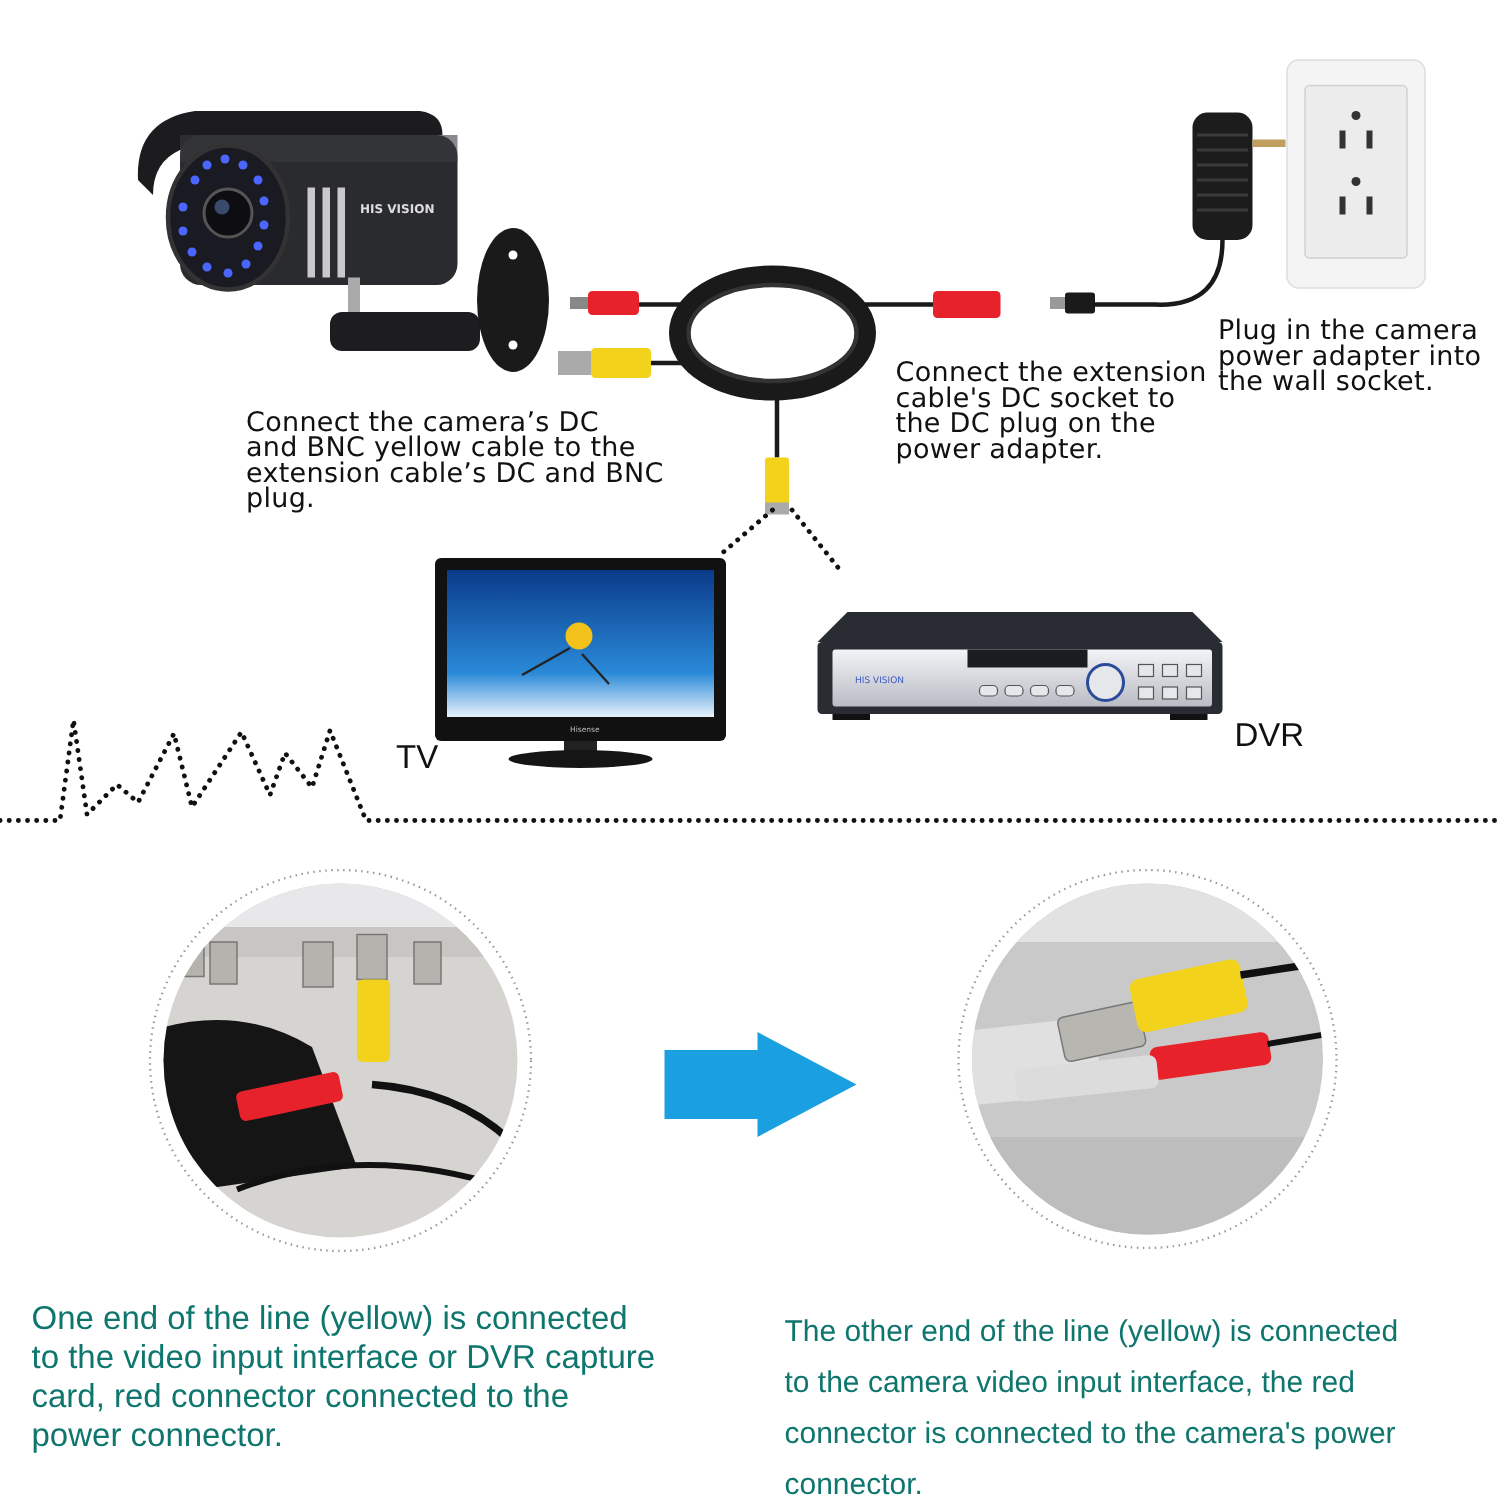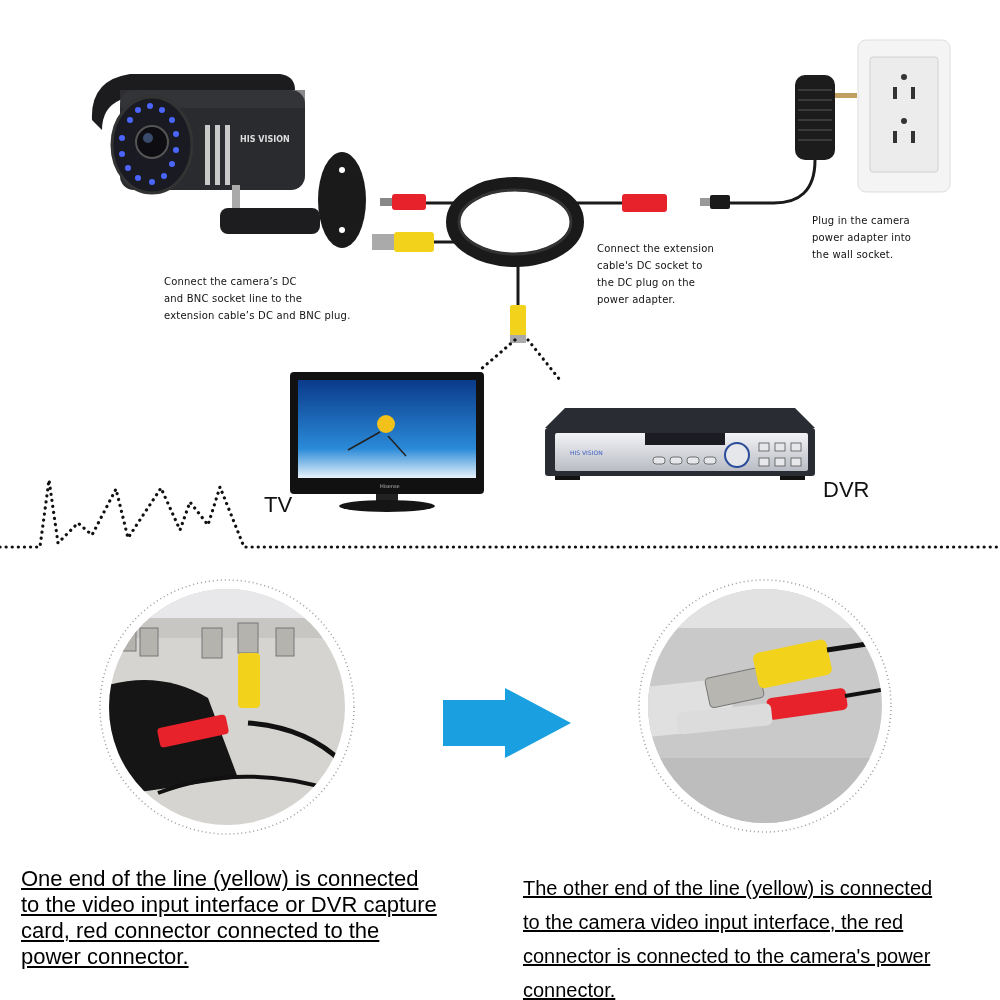--- a/index.html
+++ b/index.html
@@ -1,18 +1,18 @@
 <!DOCTYPE html>
 <html><head>
 <meta charset="utf-8">
 <style>
   html, body { margin:0; padding:0; background:#ffffff; }
   body { width:1000px; height:1000px; position:relative; overflow:hidden; font-family:"DejaVu Sans", sans-serif; color:#111; }
-  .caption { position:absolute; font-size:10px; line-height:17px; color:#111; white-space:pre-line; letter-spacing:0.2px; }
-  .caption-bottom { position:absolute; font-family:"Liberation Sans", sans-serif; font-size:22px; line-height:26px; color:#000000; white-space:pre-line;text-decoration:underline; }
+  .caption { position:absolute; font-size:18px; line-height:17px; color:#111; white-space:pre-line; letter-spacing:0.2px; }
+  .caption-bottom { position:absolute; font-family:"Liberation Sans", sans-serif; font-size:22px; line-height:26px; color:#0f766e; white-space:pre-line; }
   .label-big { position:absolute; font-family:"Liberation Sans", sans-serif; font-size:22px; color:#111; }
   svg { position:absolute; overflow:visible; }
 </style>
 </head>
 <body>
 
 <svg style="left:80px;top:60px;" width="300" height="190" viewBox="0 0 300 190">
 
   <path d="M12 60 Q10 20 50 14 L200 14 Q215 16 215 30 L40 40 Q22 48 22 70 Z" fill="#1c1c1e"></path>
 
@@ -96,21 +96,21 @@
       <line x1="108" y1="95" x2="142" y2="95"></line>
       <line x1="108" y1="105" x2="142" y2="105"></line>
     </g>
   <rect x="145" y="58" width="22" height="5" fill="#c0a060"></rect>
   <path d="M125 125 Q125 170 80 168 L30 168" fill="none" stroke="#1a1a1a" stroke-width="3"></path>
   <rect x="10" y="163" width="12" height="8" fill="#999"></rect>
   <rect x="20" y="160" width="20" height="14" rx="2" fill="#1a1a1a"></rect>
 </svg>
 
 <div class="caption" style="left:164px;top:273px;width:330px;">Connect the camera’s DC
-and BNC socket line to the
+and BNC yellow cable to the
 extension cable’s DC and BNC plug.</div>
 <div class="caption" style="left:597px;top:240px;width:210px;">Connect the extension
 cable's DC socket to
 the DC plug on the
 power adapter.</div>
 <div class="caption" style="left:812px;top:212px;width:185px;">Plug in the camera
 power adapter into
 the wall socket.</div>
 
 <svg style="left:0;top:0;" width="1000" height="560" viewBox="0 0 1000 560">

